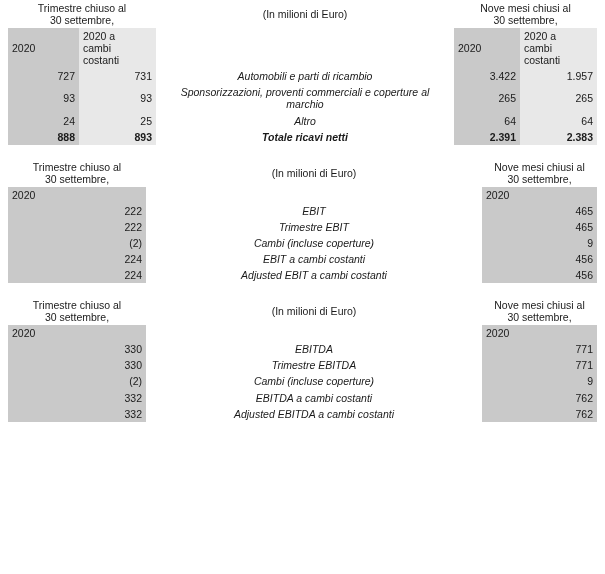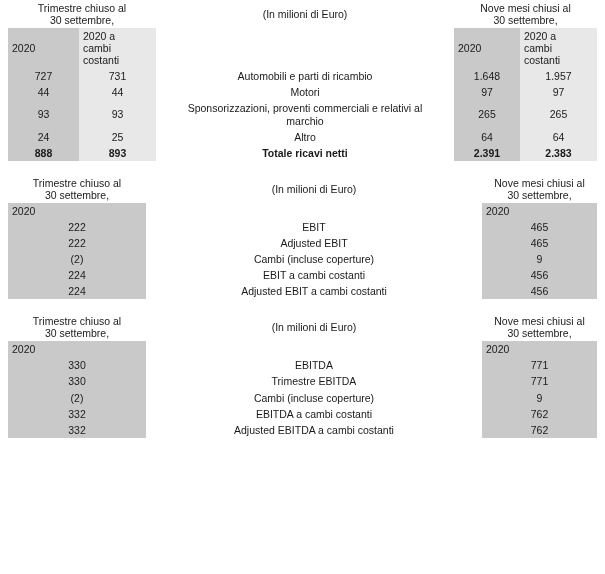--- a/index.html
+++ b/index.html
@@ -51,29 +51,30 @@
   .grey {
     background: #c9c9c9;
   }
   .grey-light {
     background: #e8e8e8;
   }
   .white {
     background: #ffffff;
   }
   .num {
-    text-align: center;
+    text-align: right;
     white-space: nowrap;
   }
   .ctr {
     text-align: center;
   }
   .desc {
     text-align: center;
     background: #ffffff;
+    font-style: italic;
   }
   .yearcell {
     text-align: left;
     font-size: 10.5px;
   }
   .bold {
     font-weight: bold;
   }
   .spacer {
     height: 14px;
@@ -136,39 +137,30 @@
           <div>costanti</div>
         </td>
       </tr>
 
       <tr class="redline-top rowline">
         <td class="grey num">727</td>
         <td class="grey-light num">731</td>
         <td class="gap-col"></td>
         <td class="desc">Automobili e parti di ricambio</td>
         <td class="gap-col"></td>
-        <td class="grey num">1.648</td>
+        <td class="grey num">3.422</td>
         <td class="grey-light num">1.957</td>
       </tr>
 
-      <tr class="rowline">
-        <td class="grey num">44</td>
-        <td class="grey-light num">44</td>
-        <td class="gap-col"></td>
-        <td class="desc">Motori</td>
-        <td class="gap-col"></td>
-        <td class="grey num">97</td>
-        <td class="grey-light num">97</td>
-      </tr>
 
       <tr class="rowline">
         <td class="grey num">93</td>
         <td class="grey-light num">93</td>
         <td class="gap-col"></td>
-        <td class="desc">Sponsorizzazioni, proventi commerciali e relativi al marchio</td>
+        <td class="desc">Sponsorizzazioni, proventi commerciali e coperture al marchio</td>
         <td class="gap-col"></td>
         <td class="grey num">265</td>
         <td class="grey-light num">265</td>
       </tr>
 
       <tr class="rowline">
         <td class="grey num">24</td>
         <td class="grey-light num">25</td>
         <td class="gap-col"></td>
         <td class="desc">Altro</td>
@@ -224,21 +216,21 @@
         <td class="grey num">222</td>
         <td class="gap-col"></td>
         <td class="desc">EBIT</td>
         <td class="gap-col"></td>
         <td class="grey num">465</td>
       </tr>
 
       <tr class="rowline">
         <td class="grey num">222</td>
         <td class="gap-col"></td>
-        <td class="desc">Adjusted EBIT</td>
+        <td class="desc">Trimestre EBIT</td>
         <td class="gap-col"></td>
         <td class="grey num">465</td>
       </tr>
 
       <tr class="rowline">
         <td class="grey num">(2)</td>
         <td class="gap-col"></td>
         <td class="desc">Cambi (incluse coperture)</td>
         <td class="gap-col"></td>
         <td class="grey num">9</td>

